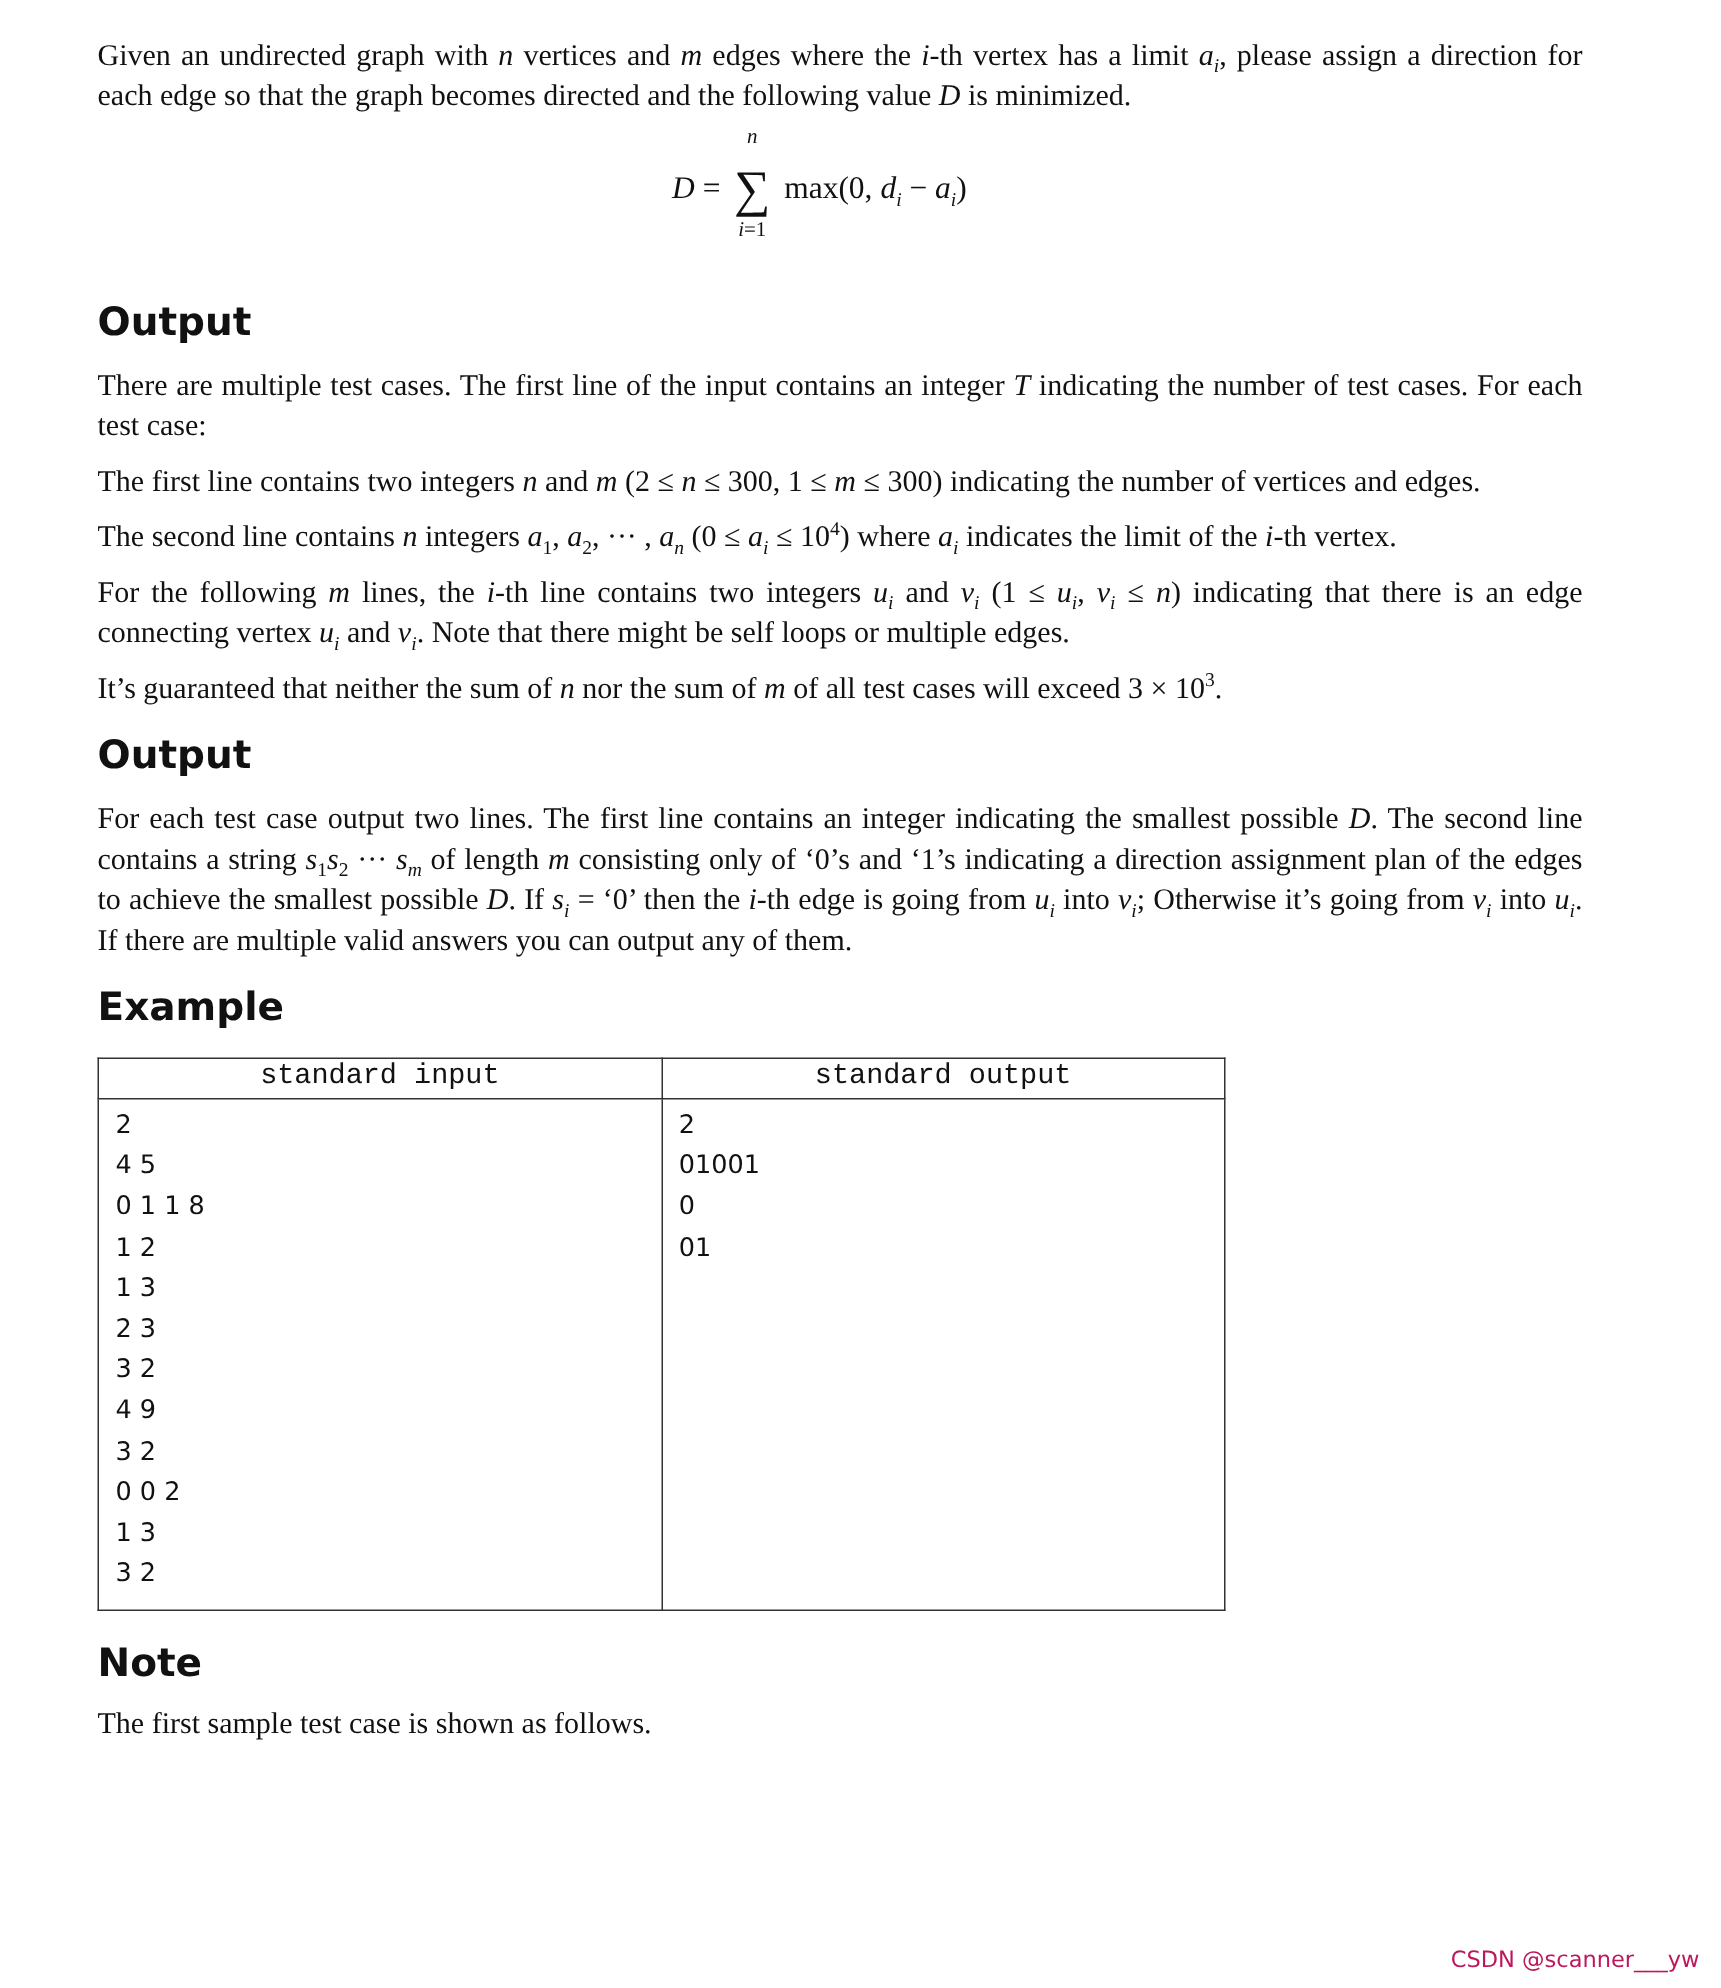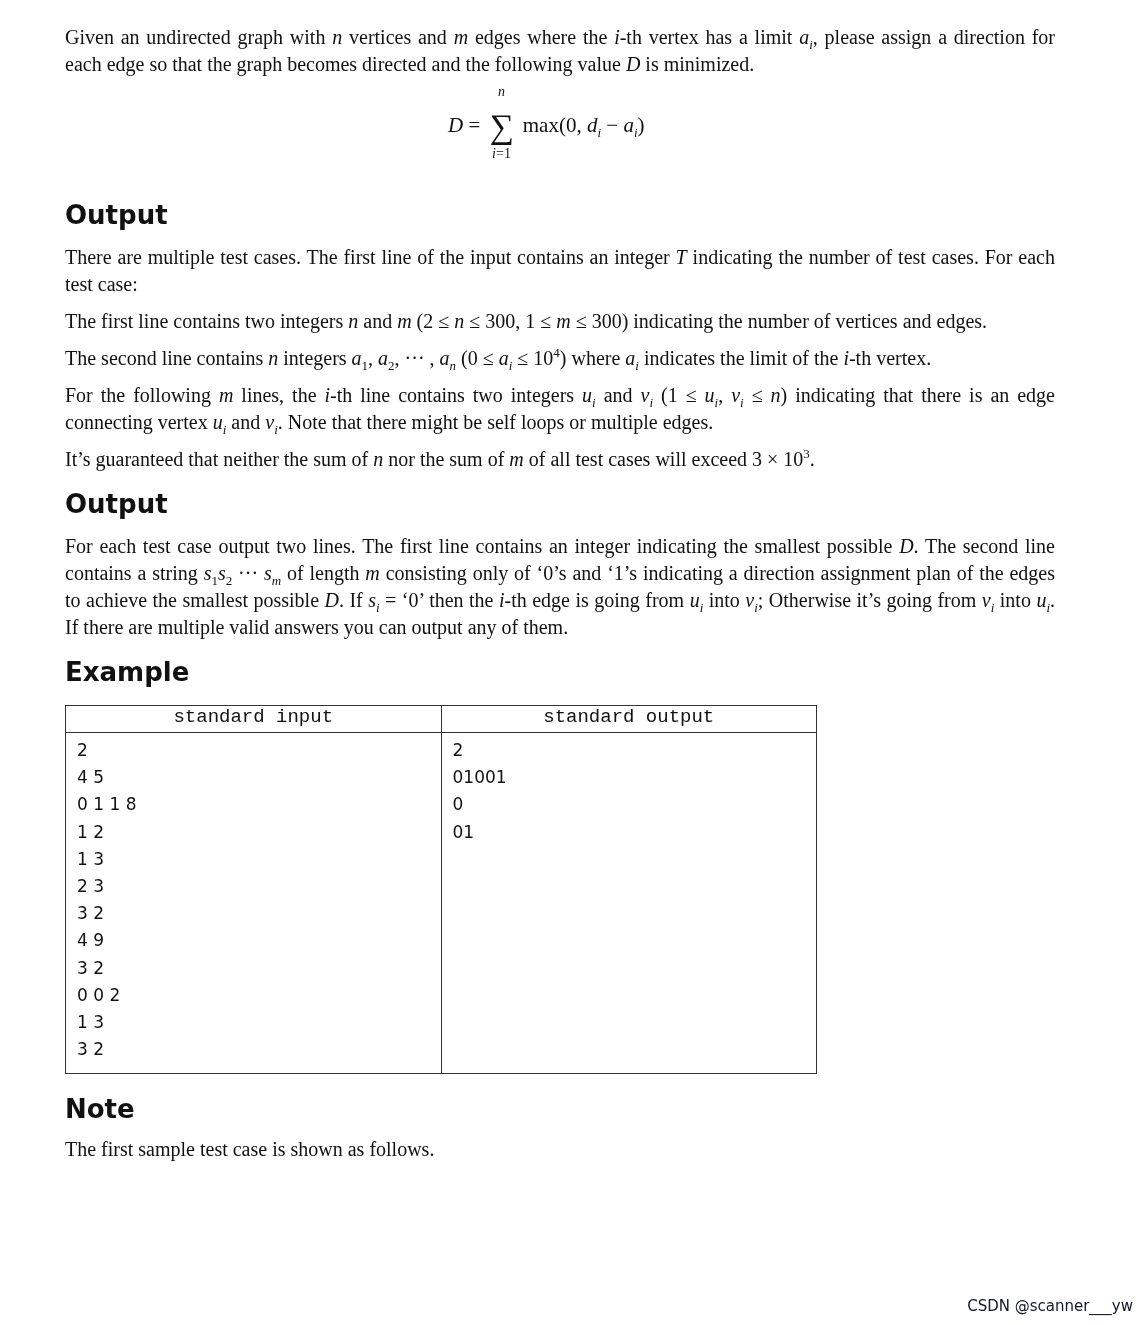--- a/index.html
+++ b/index.html
@@ -41,21 +41,21 @@
   table.example th, table.example td { border: 1.5px solid #333; vertical-align: top; width: 450px; }
   table.example th {
     font-weight: normal; text-align: center; height: 26px; padding: 0;
     font-family: "Liberation Mono", "DejaVu Sans Mono", monospace; font-size: 19px;
   }
   table.example td { padding: 4px 11px 10px 11px; height: 322px; }
   .io-line { line-height: 27.2px; white-space: pre; font-family: "DejaVu Sans", sans-serif; font-size: 17px; }
   .note-h { margin-top: 18px; margin-bottom: 10px; }
   .watermark {
     position: absolute; right: 14px; bottom: 10px;
-    font-family: "DejaVu Sans", "Liberation Sans", sans-serif; font-size: 15px; color: #0f172a;
+    font-family: "DejaVu Sans", "Liberation Sans", sans-serif; font-size: 15px; color: #be185d;
   }
 </style>
 </head>
 <body>
 
 <div class="cut-top">&nbsp;</div>
 
 <div class="content">
 
   <p>

